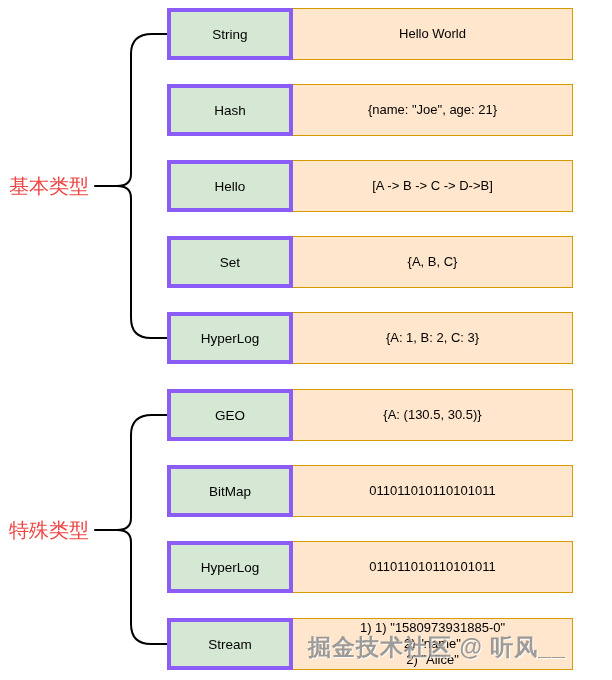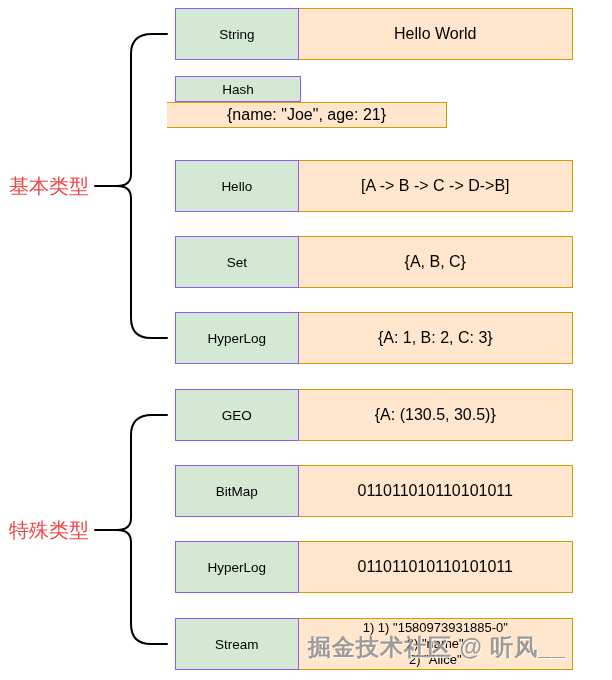--- a/index.html
+++ b/index.html
@@ -8,27 +8,26 @@
     font-family:"Liberation Sans","DejaVu Sans",sans-serif;color:#000;
   }
   #brackets{position:absolute;left:0;top:0;width:612px;height:680px;pointer-events:none;}
   .group-label{
     position:absolute;left:9px;width:88px;font-size:20px;line-height:24px;
     color:#ef4444;white-space:nowrap;
   }
   .row{position:absolute;left:167px;width:406px;height:52px;display:flex;}
   .cell{box-sizing:border-box;height:52px;display:flex;align-items:center;justify-content:center;}
   .type-cell{
-    width:126px;background:#d5e8d4;border:1px solid #8b5cf6;
+    width:126px;background:#d5e8d4;border:4px solid #8b5cf6;
     font-size:13.5px;
-    margin-left:8px;
   }
   .value-cell{
     width:280px;background:#ffe6cc;border:1px solid #d79b00;border-left:none;
-    font-size:16px;flex-direction:column;line-height:16px;text-align:center;
+    font-size:13px;flex-direction:column;line-height:16px;text-align:center;
   }
   .value-cell .vline{white-space:pre;}
   #watermark{
     position:absolute;left:308px;top:632px;z-index:5;
     font-size:23px;font-weight:bold;letter-spacing:1px;white-space:nowrap;
     color:rgba(128,128,128,0.78);
     text-shadow:1px 1px 0 rgba(255,255,255,0.9);
   }
 </style>
 </head>
@@ -44,21 +43,21 @@
   </svg>
 
   <div class="group-label" style="top:174px;">基本类型</div>
   <div class="group-label" style="top:518px;">特殊类型</div>
 
   <div class="row" style="top:8px;">
     <div class="cell type-cell">String</div>
     <div class="cell value-cell">Hello World</div>
   </div>
 
-  <div class="row" style="top:76px;flex-direction:column;">
+  <div class="row" style="top:84px;">
     <div class="cell type-cell">Hash</div>
     <div class="cell value-cell">{name: "Joe", age: 21}</div>
   </div>
 
   <div class="row" style="top:160px;">
     <div class="cell type-cell">Hello</div>
     <div class="cell value-cell">[A -&gt; B -&gt; C -&gt; D-&gt;B]</div>
   </div>
 
   <div class="row" style="top:236px;">

